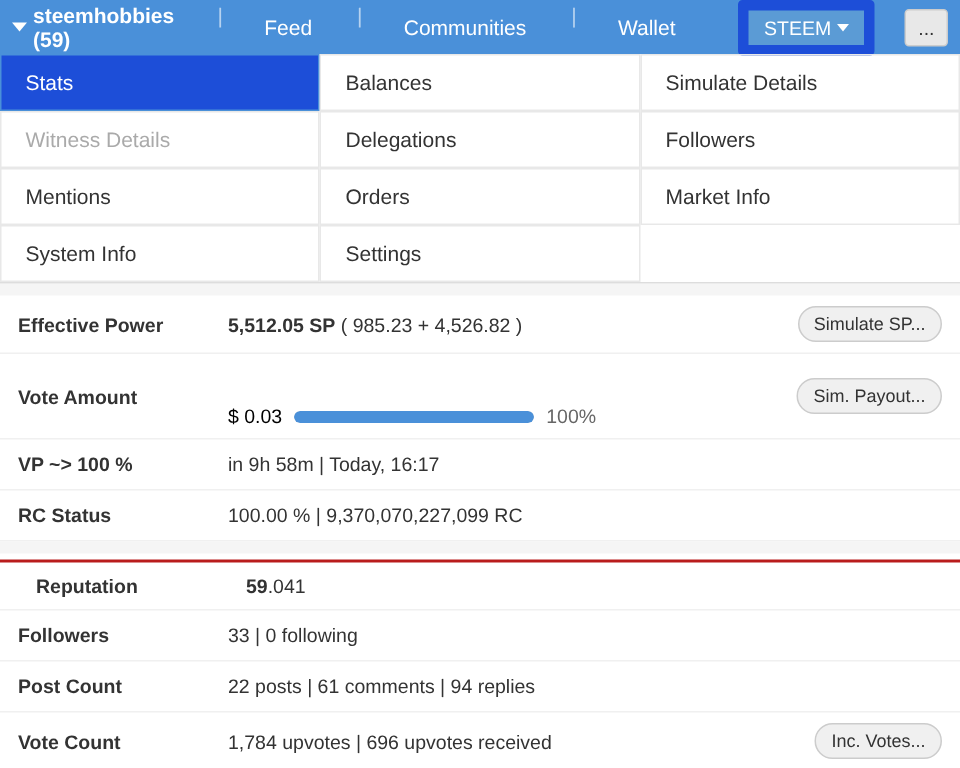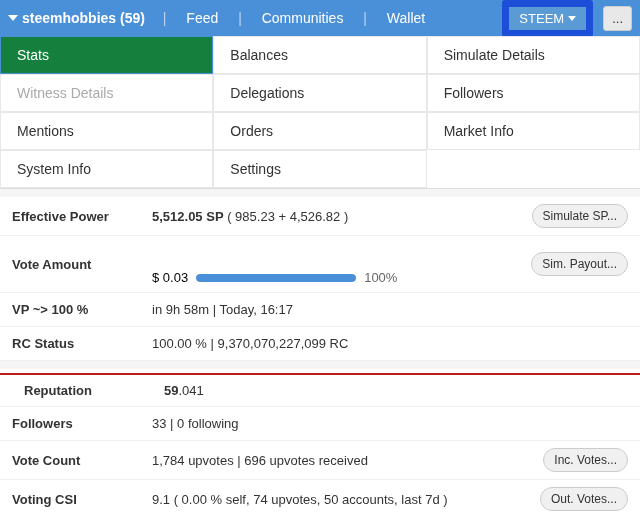--- a/index.html
+++ b/index.html
@@ -12,21 +12,21 @@
       overflow: hidden;
     }
 
     
     .top-nav {
       background: #4a90d9;
       display: flex;
       align-items: center;
       padding: 0 8px;
       height: 36px;
-      gap: 6px;
+      gap: 16px;
     }
     .top-nav .brand {
       display: flex;
       align-items: center;
       gap: 4px;
       color: white;
       font-weight: bold;
       font-size: 14px;
       margin-right: 8px;
     }
@@ -87,21 +87,21 @@
       grid-template-rows: auto auto auto auto;
     }
     .menu-item {
       padding: 10px 16px;
       border: 1px solid #e8e8e8;
       cursor: pointer;
       color: #333;
       font-size: 14px;
     }
     .menu-item.active {
-      background: #15803d;
+      background: #1d4ed8;
       color: white;
       border-color: #4a90d9;
     }
     .menu-item.disabled {
       color: #aaa;
       cursor: default;
     }
     .menu-item.empty {
       background: transparent;
       border-color: transparent;
@@ -242,20 +242,24 @@
     <div class="divider-row"></div>
     <div class="stat-row separator">
       <div class="stat-label">Reputation</div>
       <div class="stat-value"><strong>59</strong>.041</div>
     </div>
     <div class="stat-row">
       <div class="stat-label">Followers</div>
       <div class="stat-value">33  |  0 following</div>
     </div>
     <div class="stat-row">
+      <div class="stat-label">Post Count</div>
+      <div class="stat-value">22 posts  |  61 comments  |  94 replies</div>
+    </div>
+    <div class="stat-row">
       <div class="stat-label">Vote Count</div>
       <div class="stat-value">1,784 upvotes  |  696 upvotes received</div>
       <button class="stat-btn">Inc. Votes...</button>
     </div>
     <div class="stat-row">
       <div class="stat-label">Voting CSI</div>
       <div class="stat-value">9.1 ( 0.00 % self, 74 upvotes, 50 accounts, last 7d )</div>
       <button class="stat-btn">Out. Votes...</button>
     </div>
   </div>

